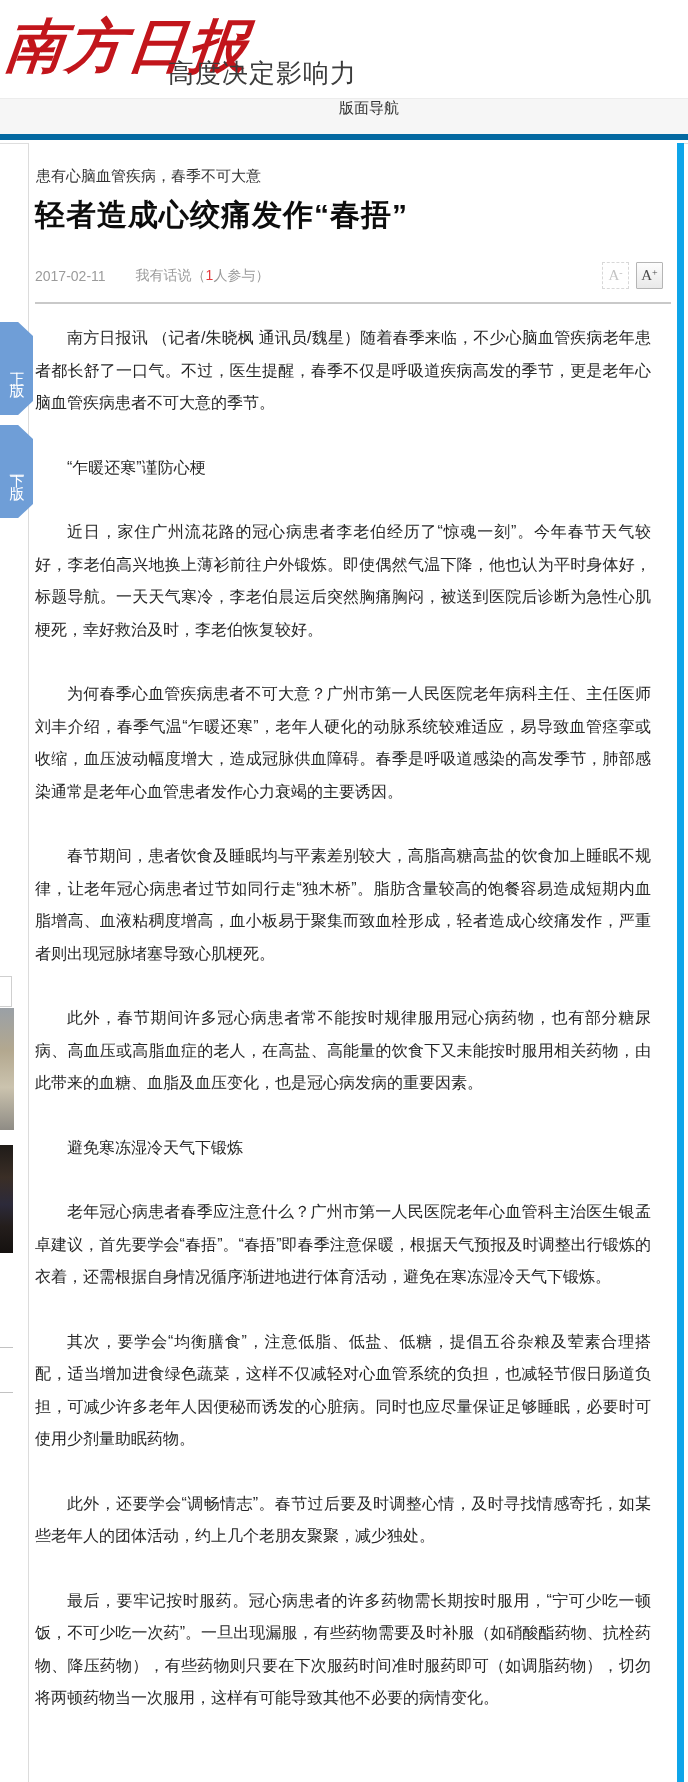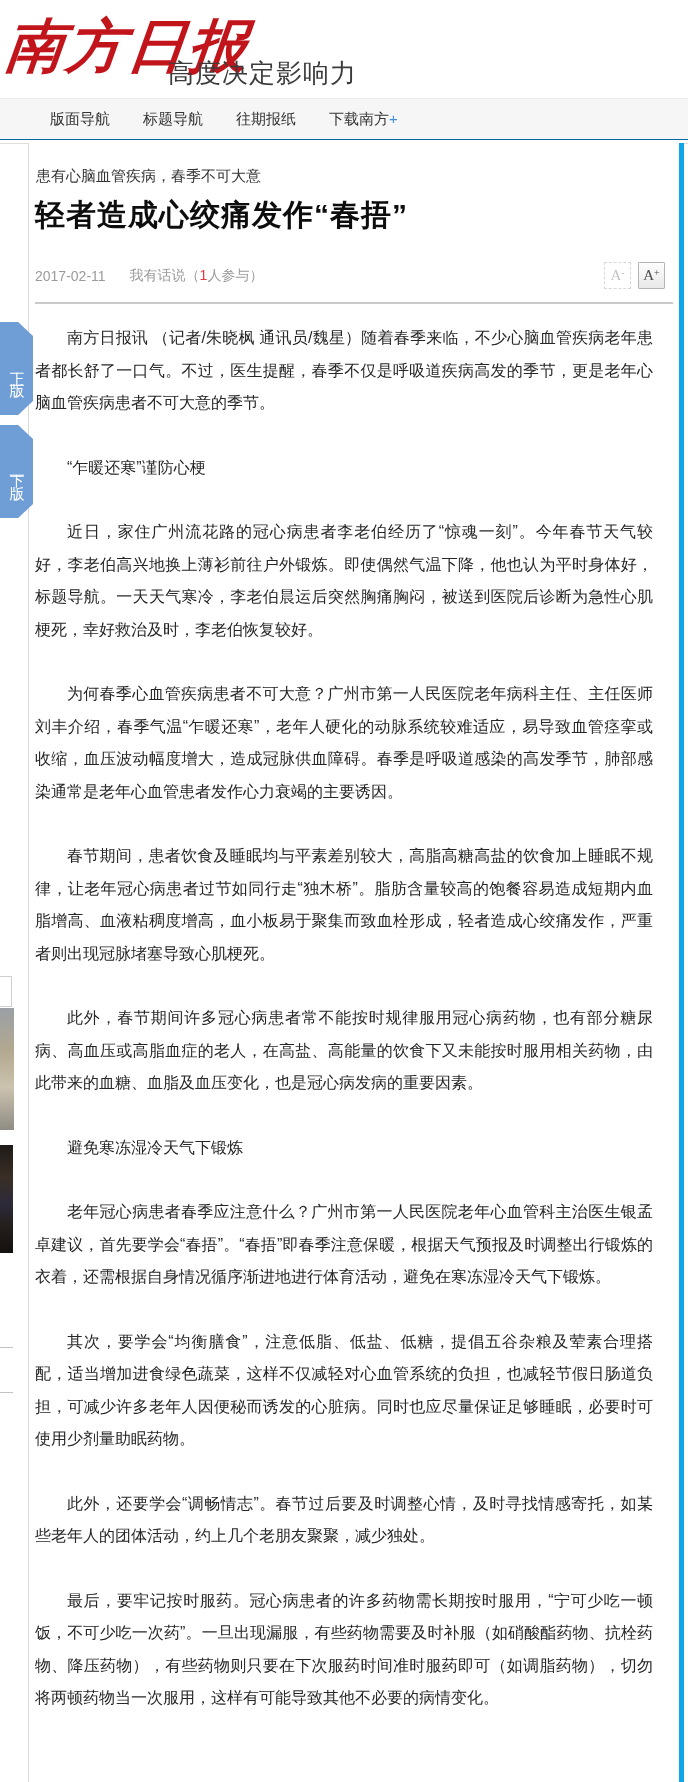--- a/index.html
+++ b/index.html
@@ -22,43 +22,43 @@
     color:#c2151b; letter-spacing:3px;
     transform:skewX(-6deg);
     cursor:pointer;
   }
   .tagline { position:absolute; left:168px; top:56px; font-size:26px; color:#3c3c3c; letter-spacing:1px; }
 
   
   .navbar {
     position:absolute; top:98px; left:0; width:688px; height:42px;
     background:#f6f6f6;
-    border-top:1px solid #ececec; border-bottom:1px solid #0369a1;
+    border-top:1px solid #ececec; border-bottom:6px solid #0369a1;
     display:flex; align-items:center; gap:33px; padding-left:50px;
-    font-size:15px; color:#333;
+    font-size:15px; color:#333;flex-direction:column;
   }
   .nav-item { cursor:pointer; white-space:nowrap; }
   .nav-plus { color:#3f8fdd; }
 
   
   .content-top-line { position:absolute; top:143px; left:0; width:688px; border-top:1px solid #dedede; }
 
   
   .article {
     position:absolute; left:28px; top:143px; width:656px; height:1639px;
     background:#fff;
-    border-left:1px solid #dcdcdc; border-right:5px solid #0ea5e9;
+    border-left:1px solid #dcdcdc; border-right:7px solid #0ea5e9;
     padding:0 6px;
   }
   .kicker { margin:24px 0 0 1px; font-size:15px; color:#333; }
   .title  { margin-top:9px; font-size:30px; font-weight:bold; color:#0d0d0d; letter-spacing:1px; }
 
   .meta {
     position:relative; margin-top:26px; height:28px;
-    display:flex; align-items:center; gap:24px;
+    display:flex; align-items:center; gap:30px;
     font-size:14px; color:#9b9b9b;
   }
   .comments { cursor:pointer; }
   .comments .count { color:#e4393c; }
   .font-btns { position:absolute; right:8px; top:0; display:flex; gap:7px; }
   .fbtn {
     width:27px; height:27px; display:flex; align-items:center; justify-content:center;
     font-size:15px; font-family:"Liberation Serif","DejaVu Serif",serif;
     cursor:pointer; user-select:none;
   }

